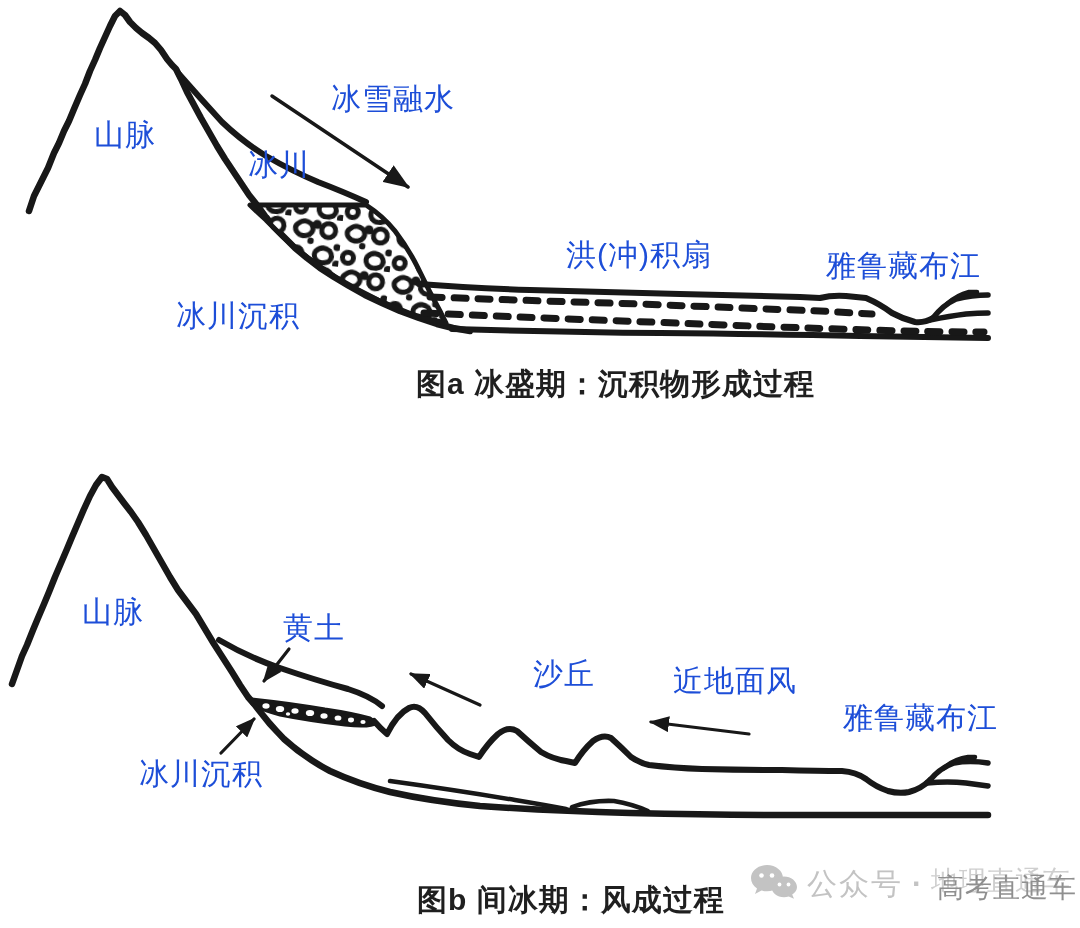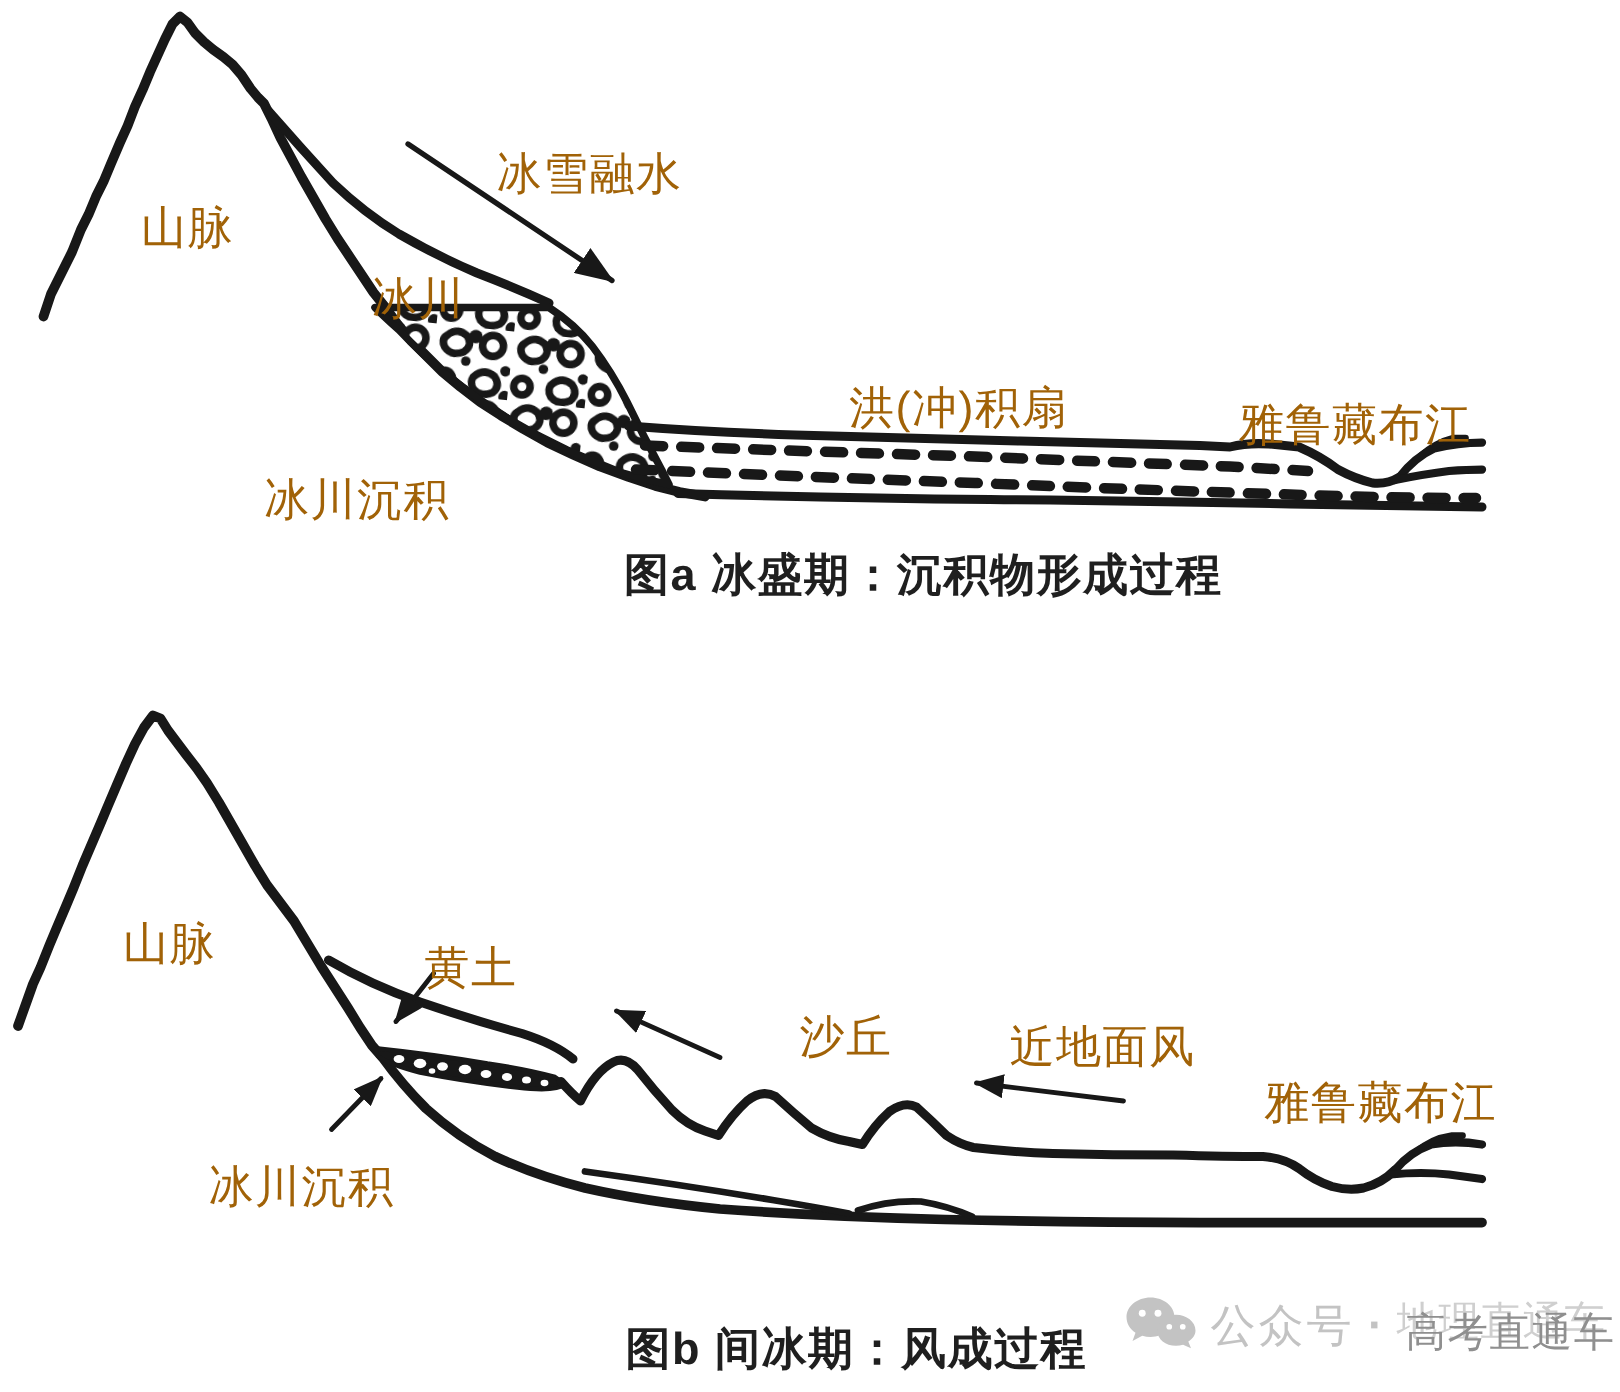--- a/index.html
+++ b/index.html
@@ -2,22 +2,22 @@
 <html><head>
 <meta charset="utf-8">
 <style>
   html,body{margin:0;padding:0;background:#ffffff;}
   .canvas{
     position:relative;width:1080px;height:928px;background:#ffffff;overflow:hidden;
     font-family:"Liberation Sans","DejaVu Sans",sans-serif;
   }
   .art{position:absolute;left:0;top:0;width:1080px;height:928px;}
   .lbl{
-    position:absolute;font-size:30px;line-height:34px;color:#a16207;
-    white-space:nowrap;letter-spacing:1px;font-weight:400;margin-top:18px;
+    position:absolute;font-size:30px;line-height:34px;color:#1d4ed8;
+    white-space:nowrap;letter-spacing:1px;font-weight:400;
   }
   .caption{
     position:absolute;font-size:30px;line-height:36px;color:#1f1f1f;
     white-space:nowrap;letter-spacing:1px;font-weight:700;
   }
   .watermark{
     position:absolute;left:750px;top:860px;height:48px;
     display:flex;align-items:center;gap:9px;
   }
   .wm-text{font-size:30px;color:#c3c3c3;letter-spacing:2px;white-space:nowrap;}
@@ -149,21 +149,21 @@
 
       <path stroke-width="3.2" marker-end="url(#ah-s)" d="M 289 649 L 264 681"></path>
       <path stroke-width="3.2" marker-end="url(#ah-s)" d="M 221 753 L 254 719"></path>
       <path stroke-width="3.2" marker-end="url(#ah-s)" d="M 480 705 L 411 674"></path>
       <path stroke-width="3.2" marker-end="url(#ah-s)" d="M 749 734 L 651 722"></path>
     </g>
   </svg>
 
   <div class="lbl" style="left:94px;top:118px">山脉</div>
   <div class="lbl" style="left:331px;top:82px">冰雪融水</div>
-  <div class="lbl" style="left:248px;top:165px">冰川</div>
+  <div class="lbl" style="left:248px;top:148px">冰川</div>
   <div class="lbl" style="left:176px;top:299px">冰川沉积</div>
   <div class="lbl" style="left:566px;top:238px">洪(冲)积扇</div>
   <div class="lbl" style="left:826px;top:249px">雅鲁藏布江</div>
   <div class="caption" style="left:416px;top:366px">图a 冰盛期：沉积物形成过程</div>
 
   <div class="lbl" style="left:82px;top:595px">山脉</div>
   <div class="lbl" style="left:283px;top:611px">黄土</div>
   <div class="lbl" style="left:139px;top:757px">冰川沉积</div>
   <div class="lbl" style="left:533px;top:657px">沙丘</div>
   <div class="lbl" style="left:673px;top:664px">近地面风</div>

